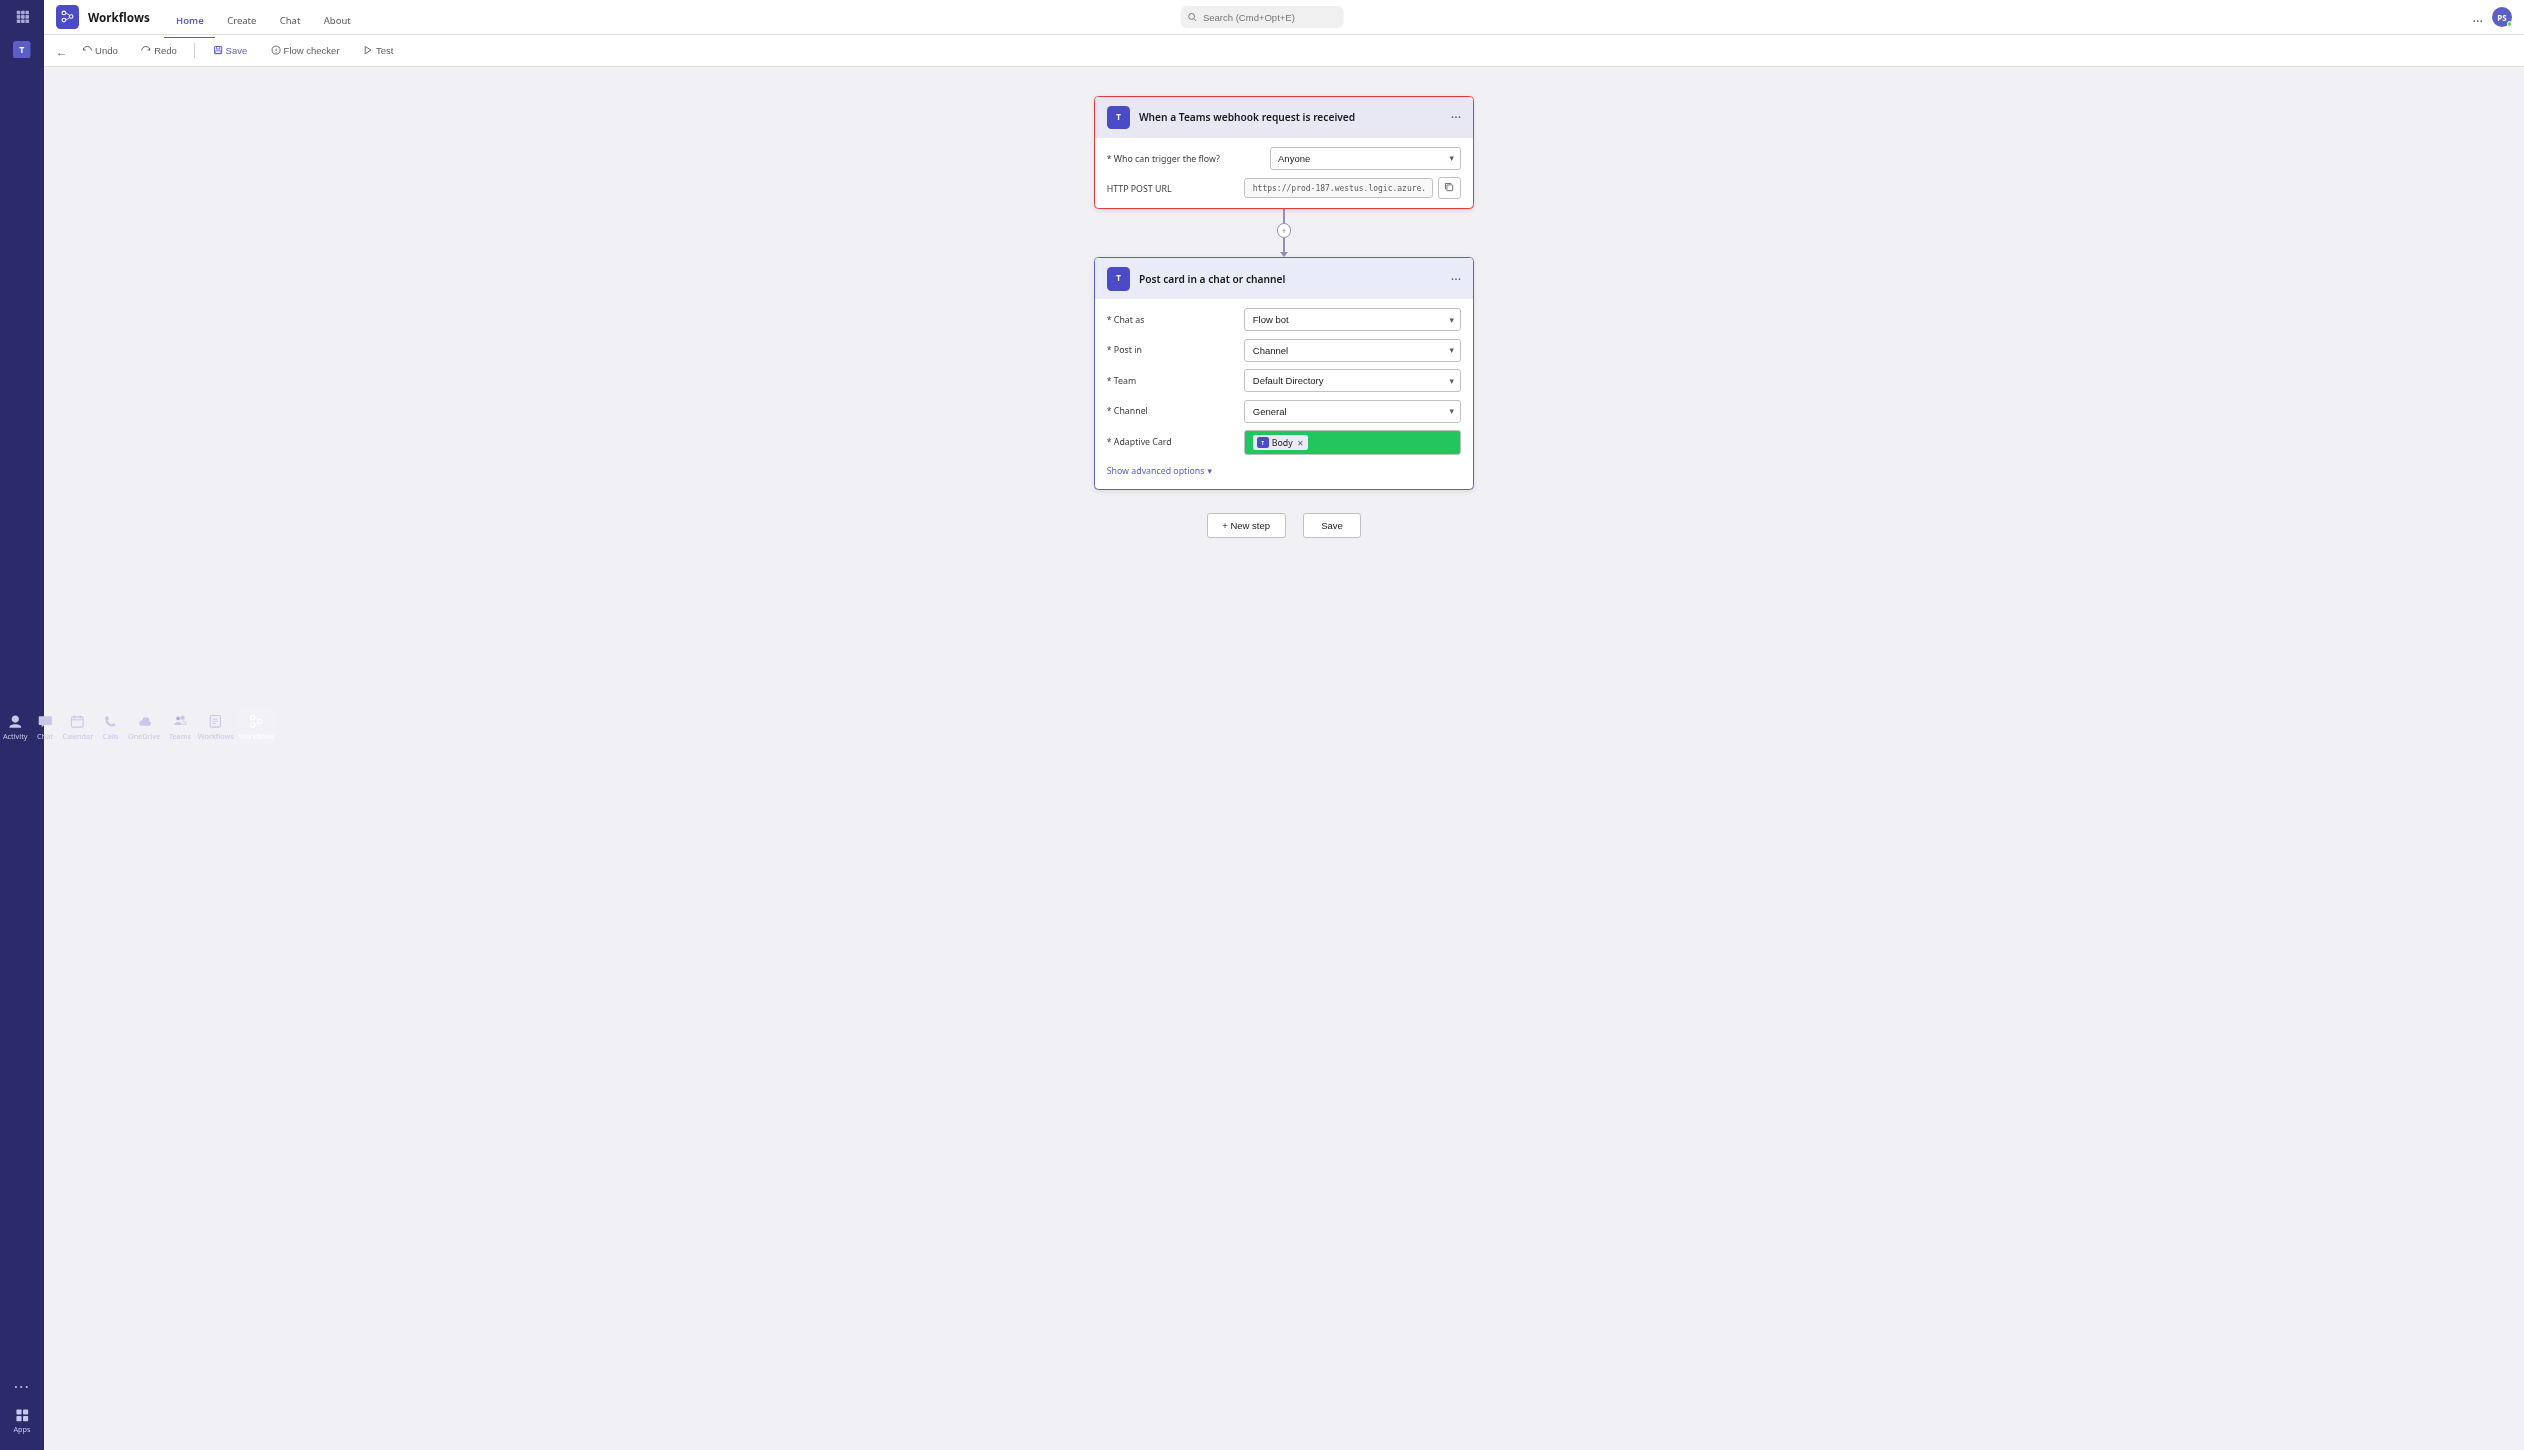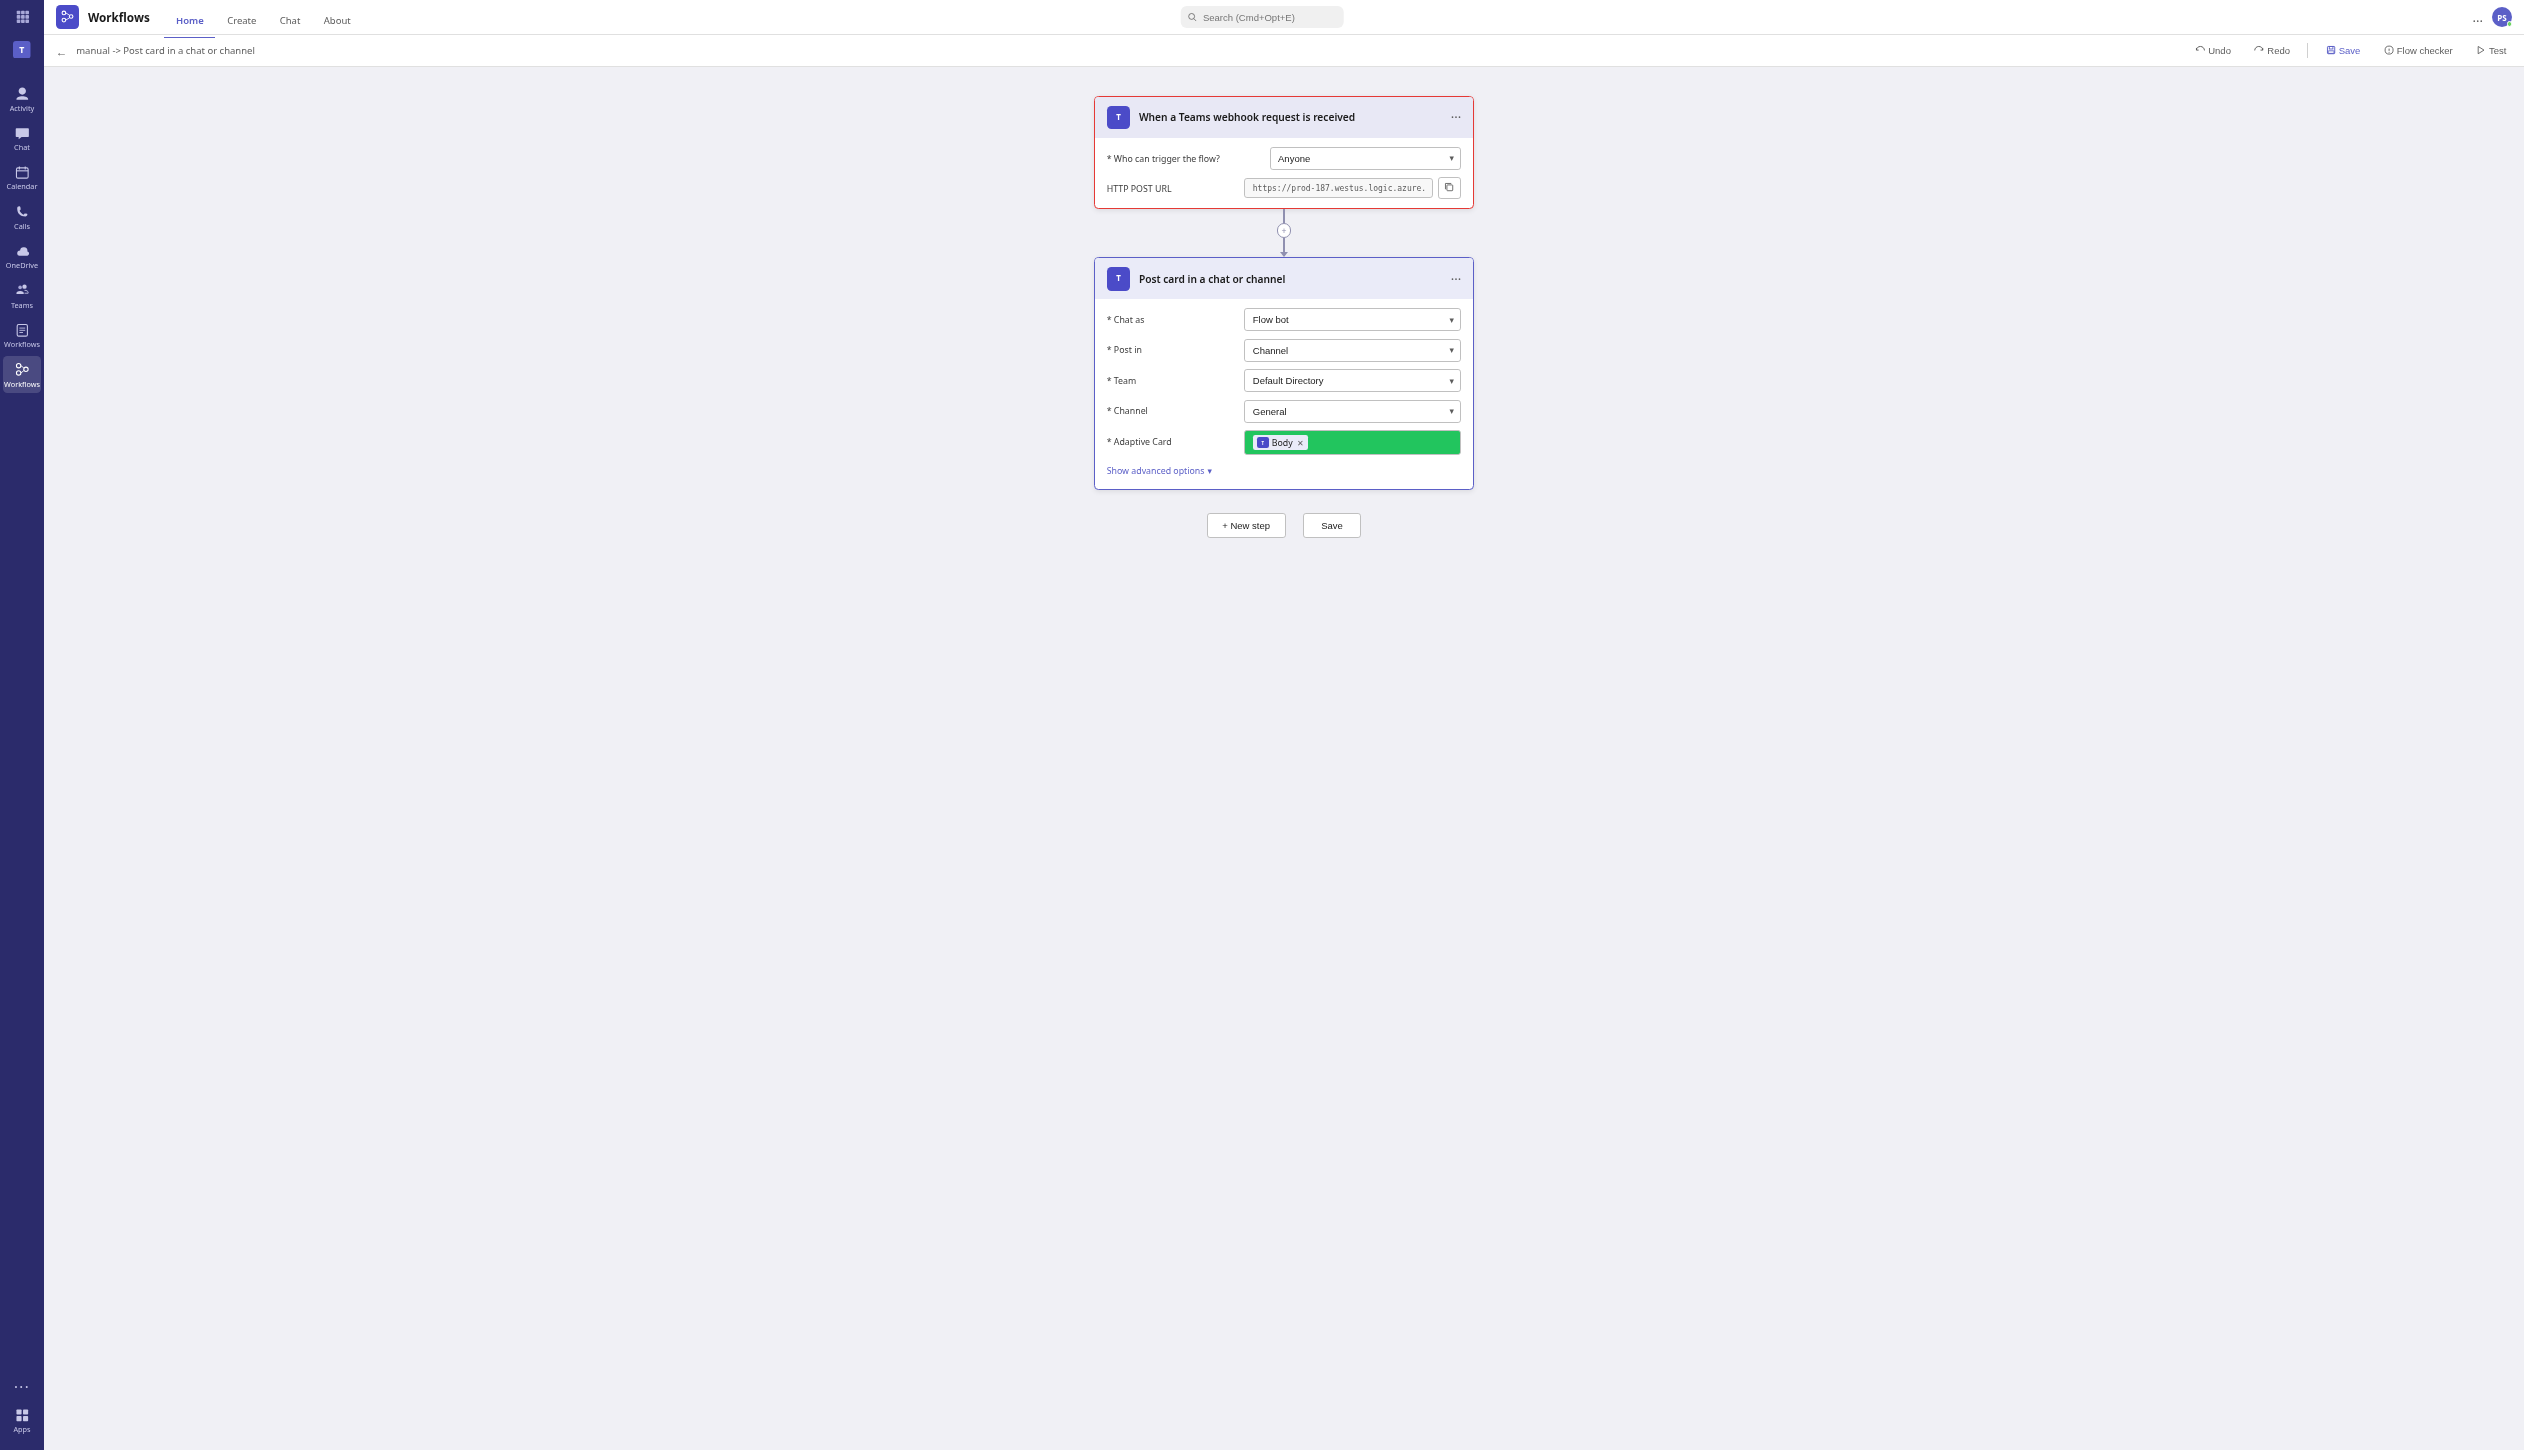--- a/index.html
+++ b/index.html
@@ -24,21 +24,21 @@
       border-radius: 2.9px;
     }
     .sidebar-ms-logo {
       color: #a8a8d8;
       margin-bottom: 14.6px;
       cursor: pointer;
       padding: 4.4px;
     }
     .sidebar-nav {
       display: flex;
-      flex-direction: column;
+      flex-direction: row;
       align-items: center;
       width: 100%;
       gap: 2.9px;
       flex: 1;
     }
     .sidebar-item {
       display: flex;
       flex-direction: column;
       align-items: center;
       padding: 4.4px 2.9px;
@@ -659,21 +659,20 @@
         <span>PS</span>
         <div class="avatar-dot"></div>
       </div>
     </div>
   </div>
 
   <div class="content-area">
 
     <div class="breadcrumb-bar">
       <span class="breadcrumb-back">←</span>
-      <span class="breadcrumb-text">manual -&gt; Post card in a chat or channel</span>
       <div class="breadcrumb-actions">
         <button class="toolbar-btn">
           <svg width="10.2" height="10.2" viewBox="0 0 14 14" fill="none">
             <path d="M2 7 C2 4 4.5 2 7.5 2 C10.5 2 13 4.5 13 7.5" stroke="#5c5c5c" stroke-width="1.3" fill="none"></path>
             <polyline points="2,4 2,7 5,7" stroke="#5c5c5c" stroke-width="1.3" fill="none"></polyline>
           </svg>
           <span>Undo</span>
         </button>
         <button class="toolbar-btn">
           <svg width="10.2" height="10.2" viewBox="0 0 14 14" fill="none">

